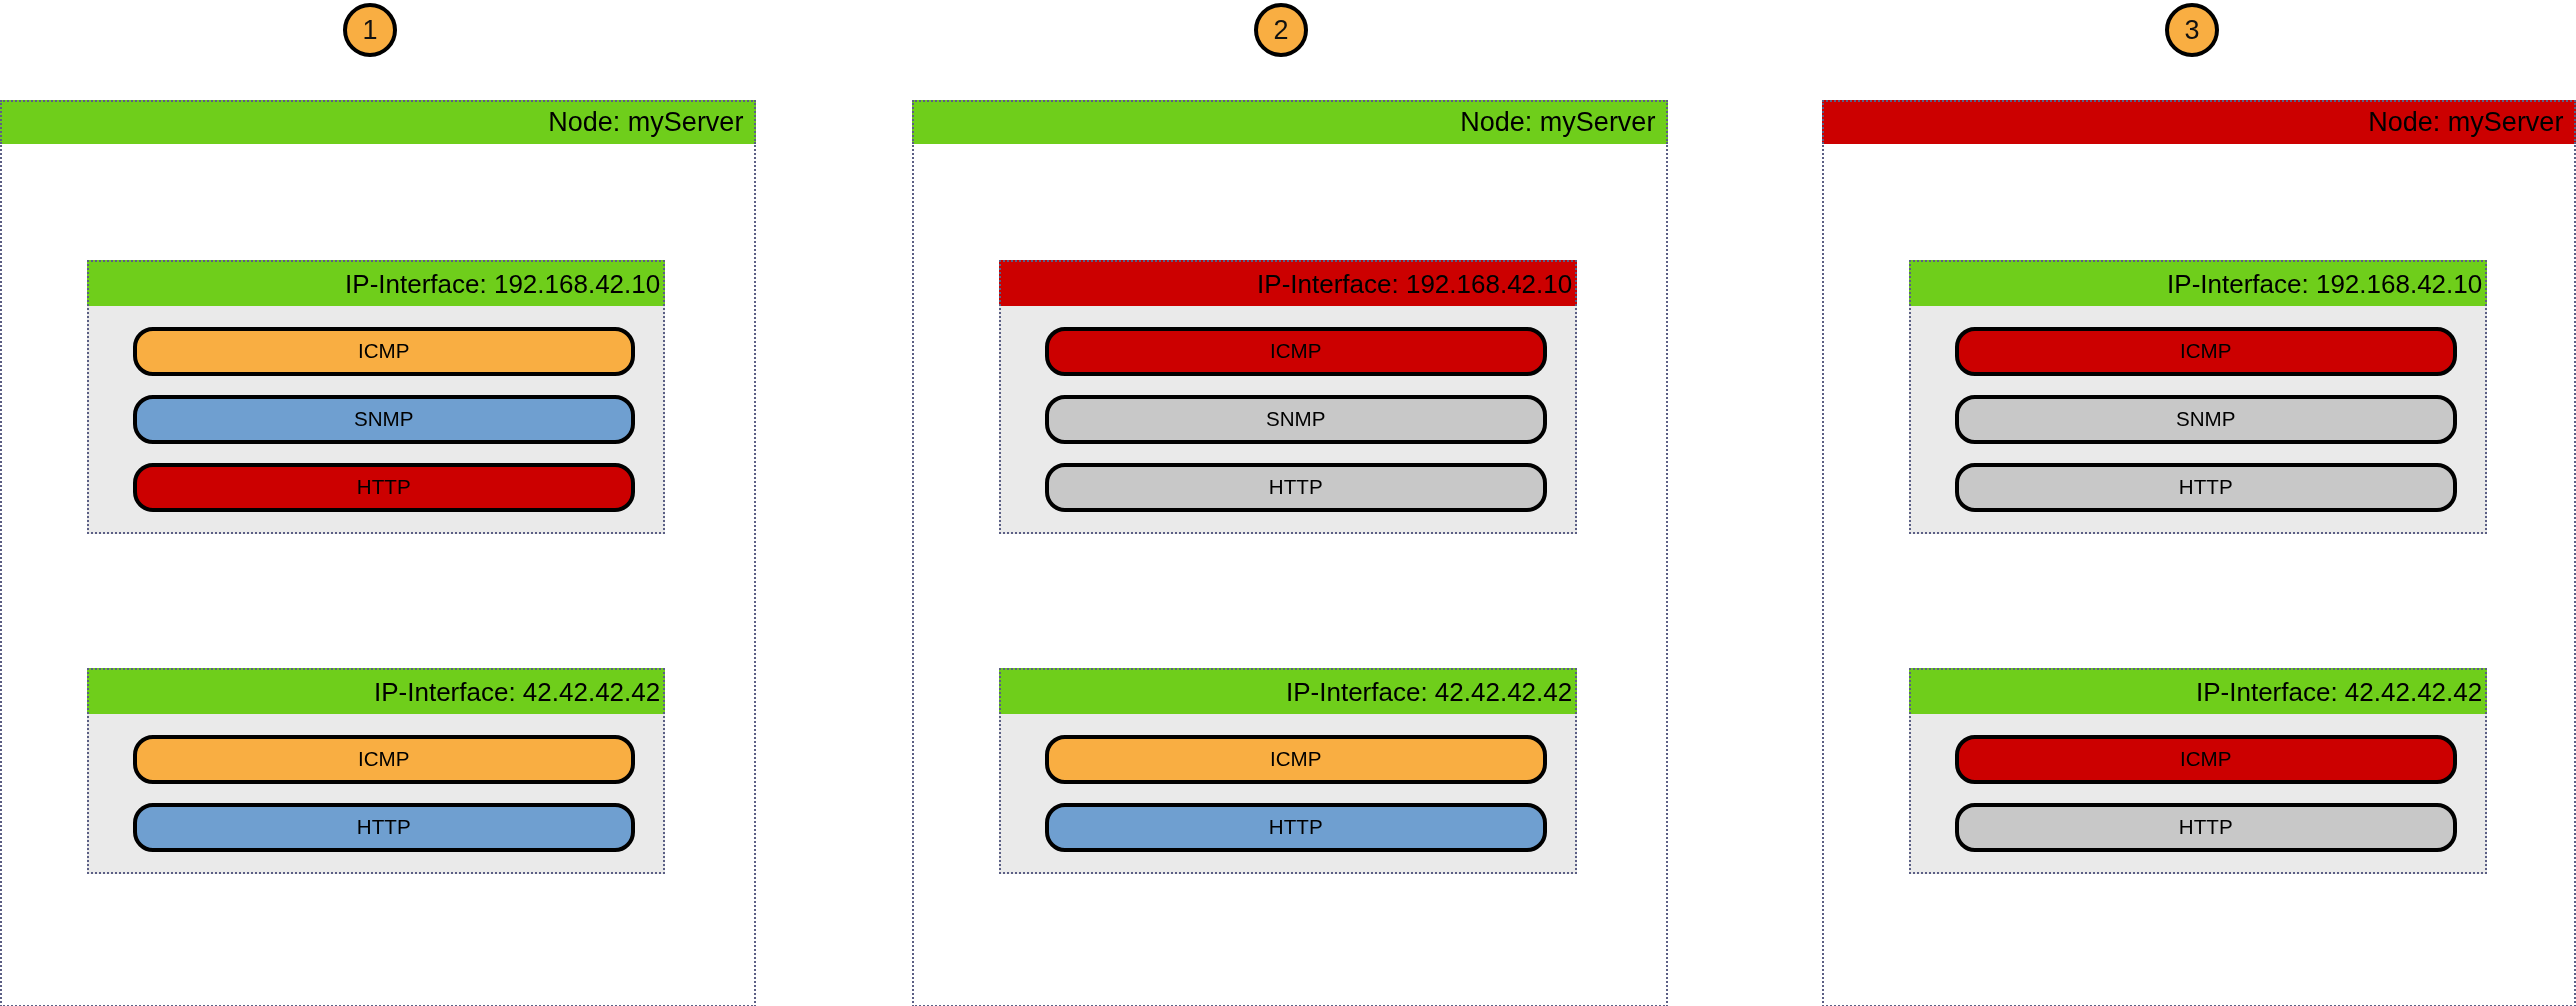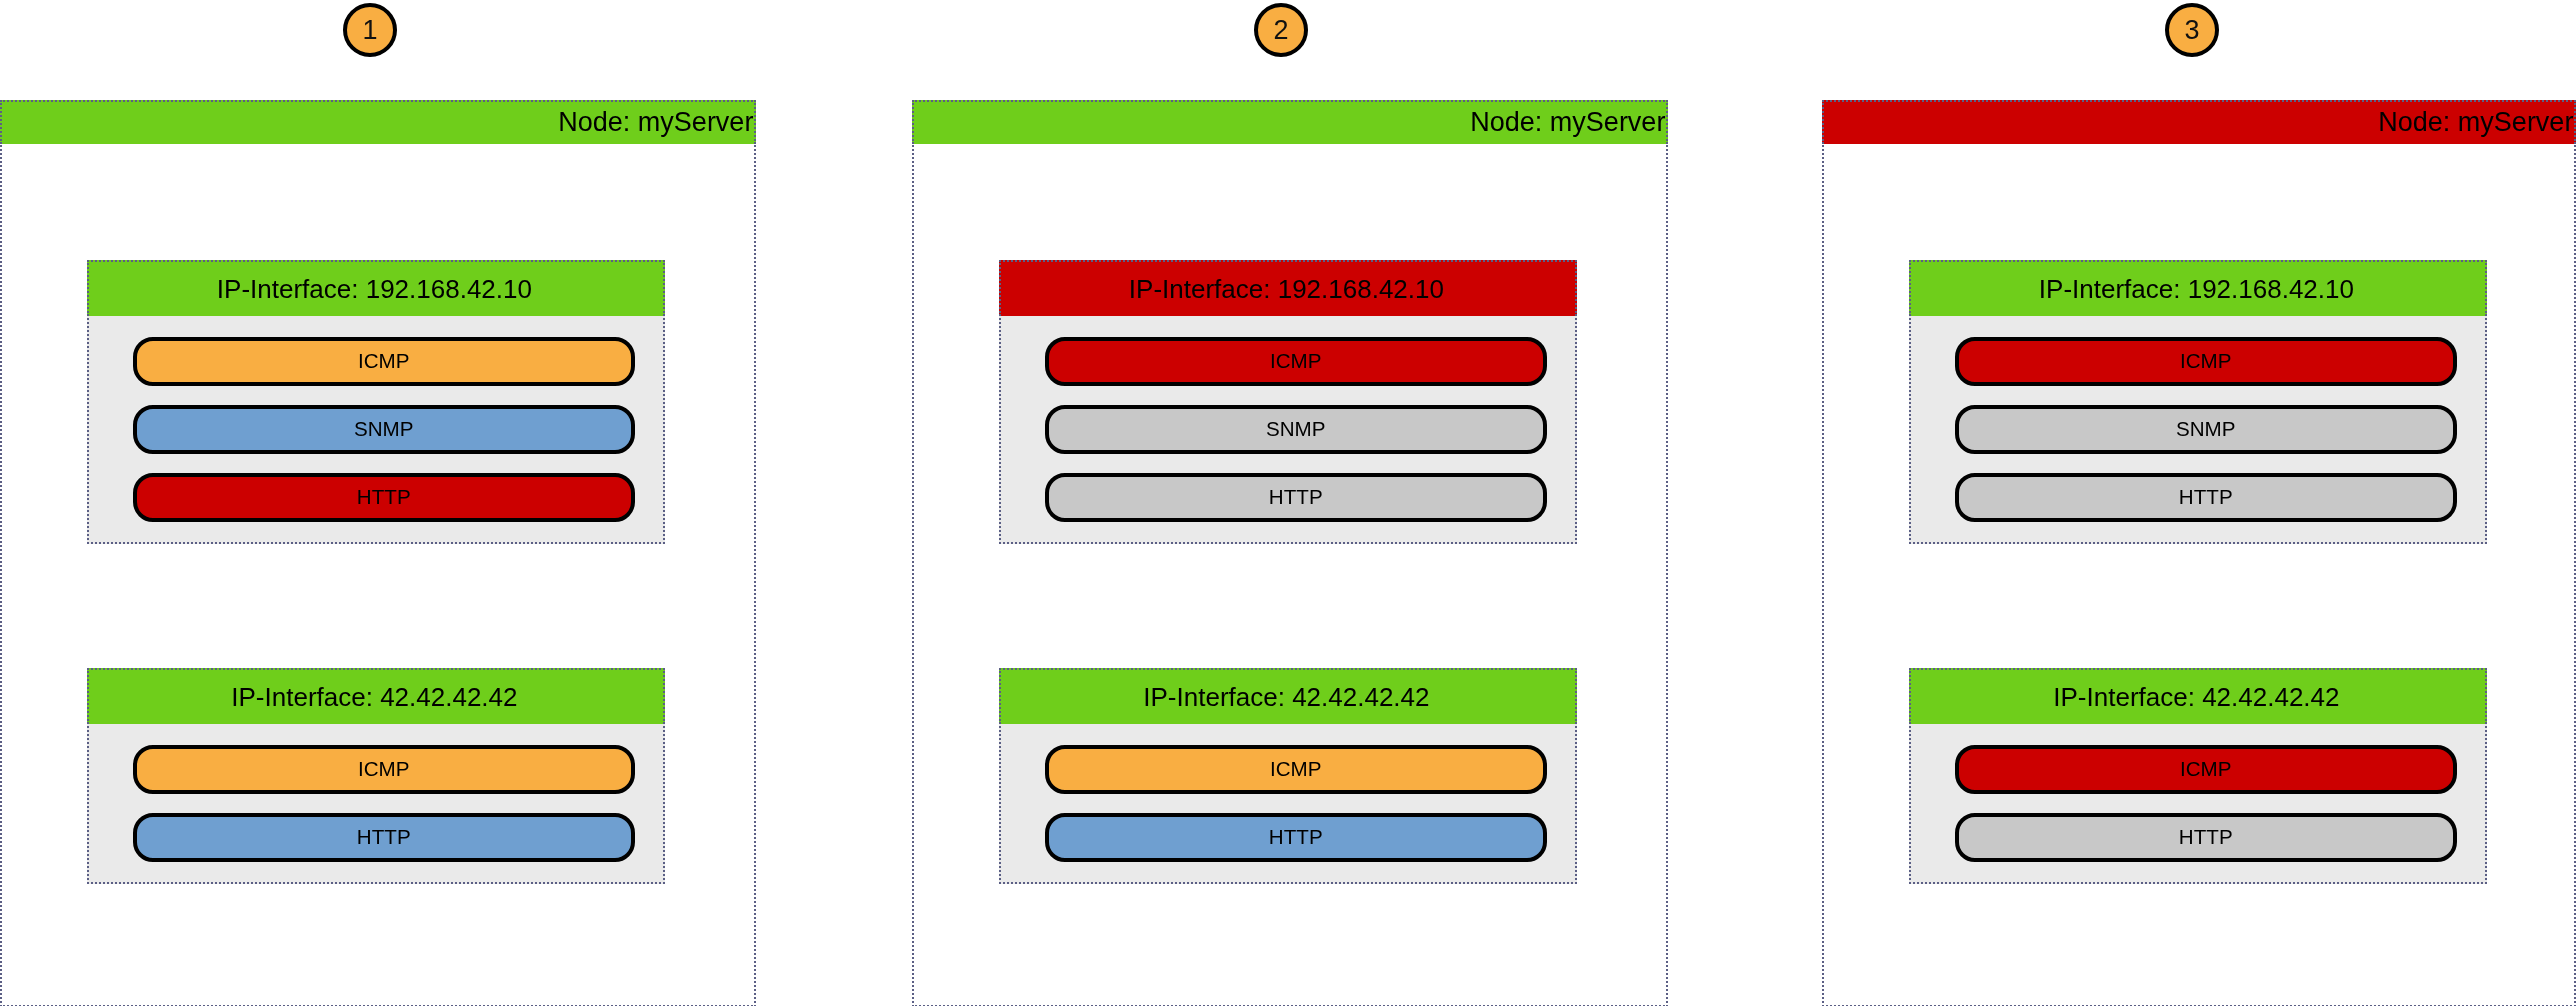--- a/index.html
+++ b/index.html
@@ -45,21 +45,21 @@
     border: 2.4px dotted #5b5f85;
     background: #ffffff;
   }
 
   .node-header {
     box-sizing: border-box;
     height: 44px;
     display: flex;
     align-items: center;
     justify-content: flex-end;
-    padding-right: 1px;
+    padding-right: 11px;
     font-size: 27px;
     color: #000000;
     white-space: nowrap;
     overflow: hidden;
     margin: -2.4px -2.4px 0 -2.4px;
     border: 2.4px dotted #5b5f85;
     border-bottom: none;
   }
 
   .node-body {
@@ -70,24 +70,24 @@
   
   .iface-box {
     position: absolute;
     box-sizing: border-box;
     border: 2.4px dotted #5b5f85;
     background: #eaeaea;
   }
 
   .iface-header {
     box-sizing: border-box;
-    height: 56px;
-    display: flex;
-    align-items: center;
-    justify-content: center;
+    height: 46px;
+    display: flex;
+    align-items: center;
+    justify-content: flex-end;
     padding-right: 3.2px;
     font-size: 26px;
     color: #000000;
     white-space: nowrap;
     overflow: hidden;
     margin: -2.4px -2.4px 0 -2.4px;
     border: 2.4px dotted #5b5f85;
     border-bottom: none;
   }
 

